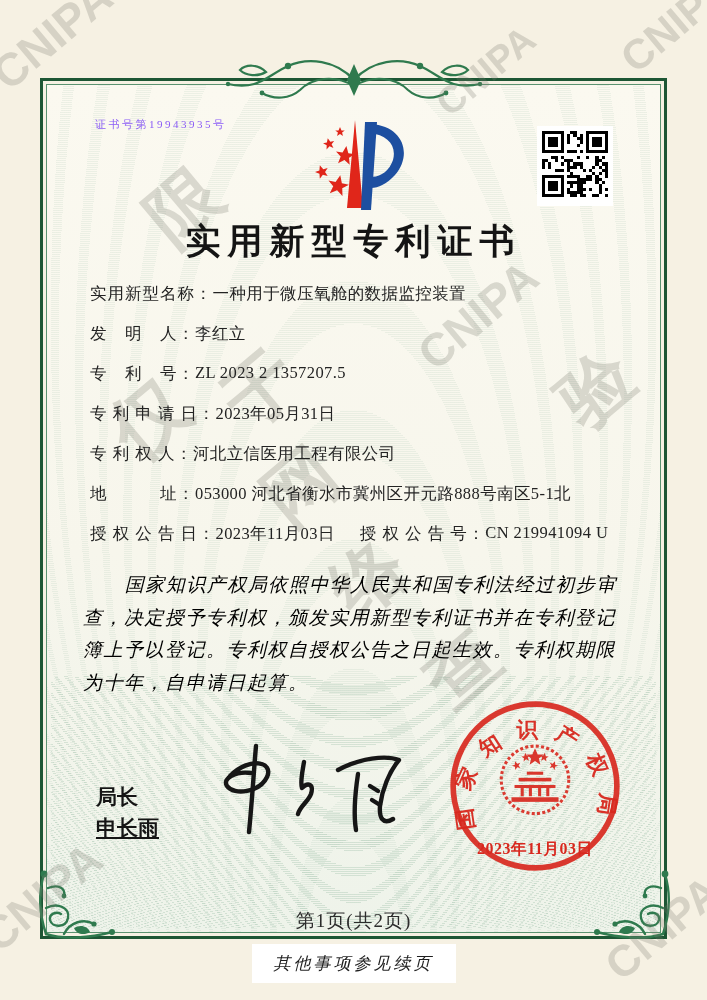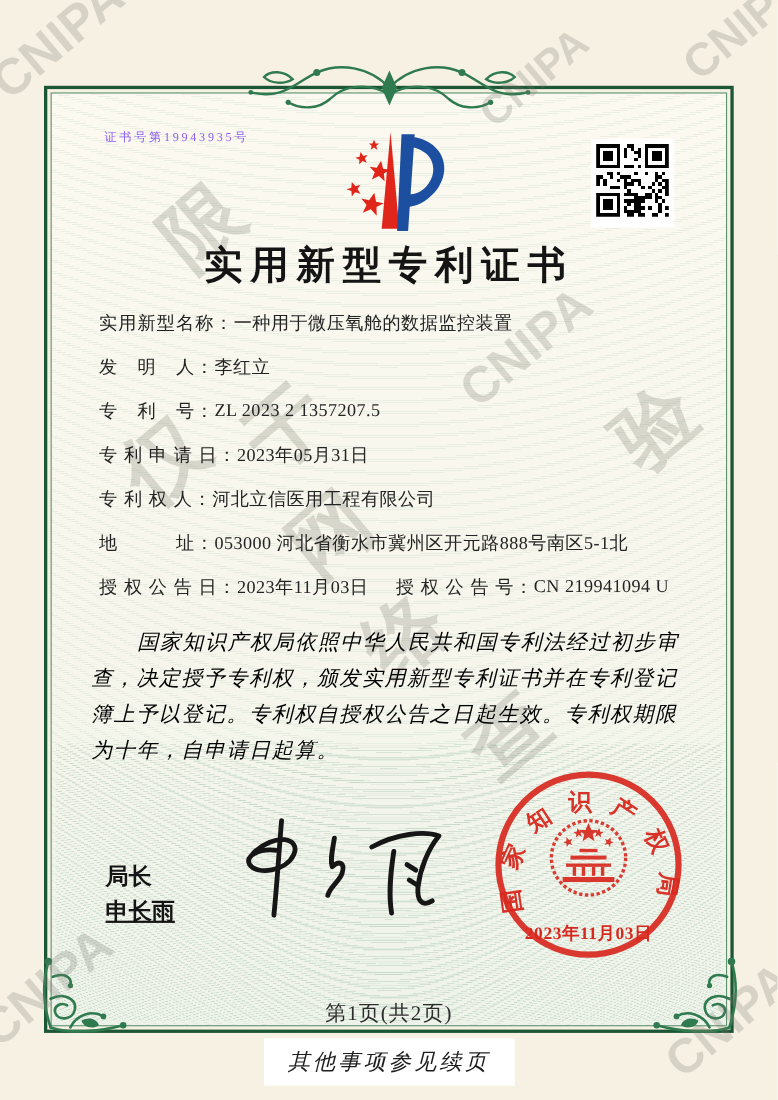--- a/index.html
+++ b/index.html
@@ -92,21 +92,21 @@
   
   .page-num {
     position:absolute; left:0; right:0; top:908px; z-index:6;
     text-align:center; font-size:19px; letter-spacing:1px; color:#2c2c2c;
   }
   .footer-box {
     position:absolute; left:50%; transform:translateX(-50%); top:944px; z-index:6;
     background:#ffffff; padding:8px 22px;
   }
   .footer-box span {
-    font-size:20px; font-style:italic; letter-spacing:3px; color:#1e1e1e;
+    font-size:17px; font-style:italic; letter-spacing:3px; color:#1e1e1e;
   }
 </style>
 </head>
 <body>
 
 <div class="page">
 
   <div class="wm-layer" id="wm-layer">
       <span class="wm" style="left: -18px; top: 12px; font-size: 46px;">CNIPA</span>
       <span class="wm" style="left: 612px; top: 2px; font-size: 42px;">CNIPA</span>

